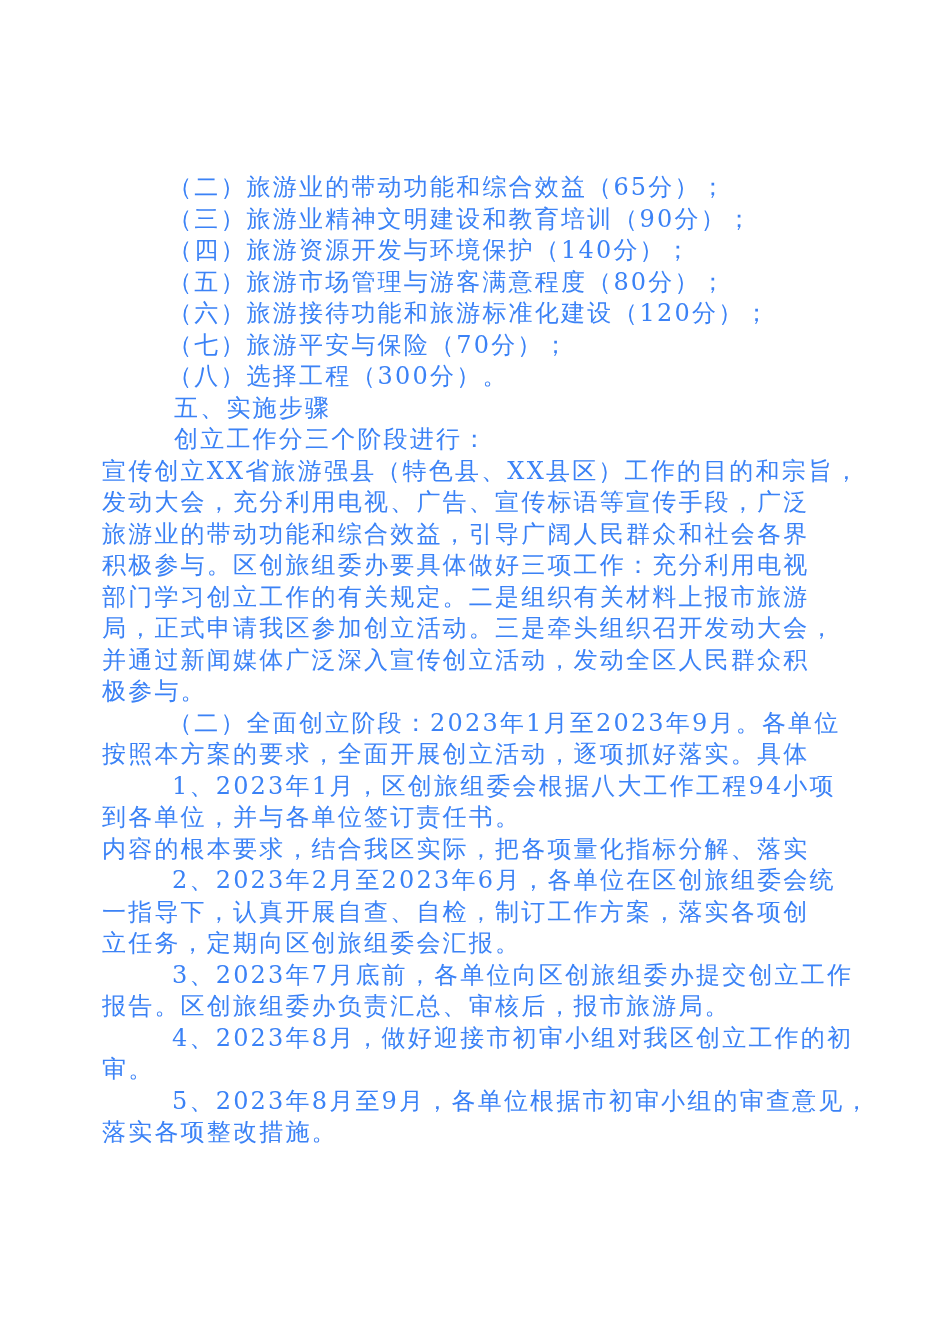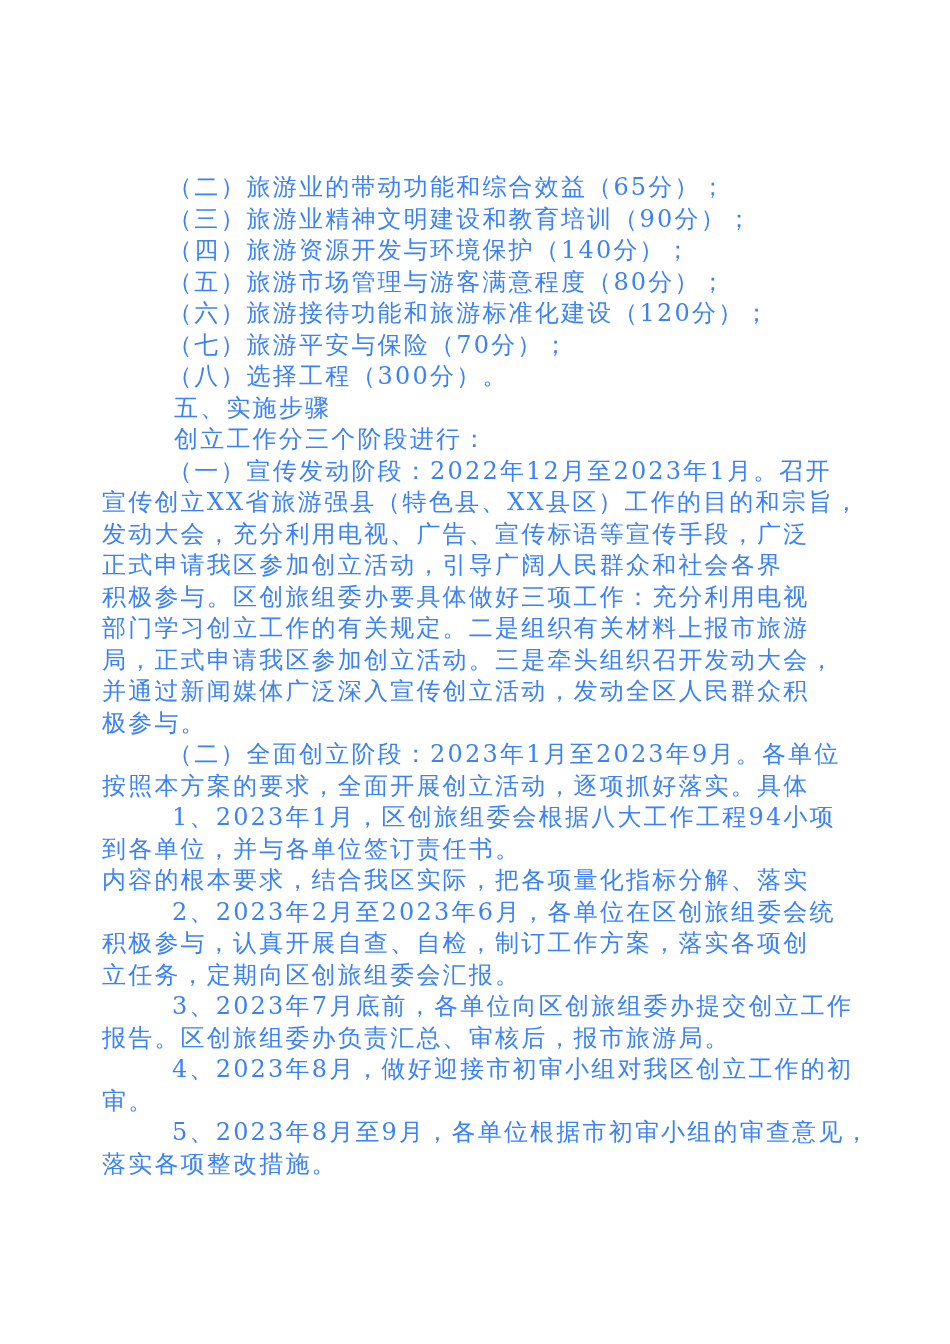--- a/index.html
+++ b/index.html
@@ -25,36 +25,35 @@
   <div class="content">
     <div class="line indent1">（二）旅游业的带动功能和综合效益（65分）；</div>
     <div class="line indent1">（三）旅游业精神文明建设和教育培训（90分）；</div>
     <div class="line indent1">（四）旅游资源开发与环境保护（140分）；</div>
     <div class="line indent1">（五）旅游市场管理与游客满意程度（80分）；</div>
     <div class="line indent1">（六）旅游接待功能和旅游标准化建设（120分）；</div>
     <div class="line indent1">（七）旅游平安与保险（70分）；</div>
     <div class="line indent1">（八）选择工程（300分）。</div>
     <div class="line indent2">五、实施步骤</div>
     <div class="line indent2">创立工作分三个阶段进行：</div>
-    <div class="line indent1">（一）宣传发动阶段：2022年12月至2023年1月。召开</div>
     <div class="line">宣传创立XX省旅游强县（特色县、XX县区）工作的目的和宗旨，</div>
     <div class="line">发动大会，充分利用电视、广告、宣传标语等宣传手段，广泛</div>
-    <div class="line">正式申请我区参加创立活动，引导广阔人民群众和社会各界</div>
+    <div class="line">旅游业的带动功能和综合效益，引导广阔人民群众和社会各界</div>
     <div class="line">积极参与。区创旅组委办要具体做好三项工作：充分利用电视</div>
     <div class="line">部门学习创立工作的有关规定。二是组织有关材料上报市旅游</div>
     <div class="line">局，正式申请我区参加创立活动。三是牵头组织召开发动大会，</div>
     <div class="line">并通过新闻媒体广泛深入宣传创立活动，发动全区人民群众积</div>
     <div class="line">极参与。</div>
     <div class="line indent1">（二）全面创立阶段：2023年1月至2023年9月。各单位</div>
     <div class="line">按照本方案的要求，全面开展创立活动，逐项抓好落实。具体</div>
     <div class="line indent3">1、2023年1月，区创旅组委会根据八大工作工程94小项</div>
     <div class="line">到各单位，并与各单位签订责任书。</div>
     <div class="line">内容的根本要求，结合我区实际，把各项量化指标分解、落实</div>
     <div class="line indent3">2、2023年2月至2023年6月，各单位在区创旅组委会统</div>
-    <div class="line">积极参与，认真开展自查、自检，制订工作方案，落实各项创</div>
+    <div class="line">一指导下，认真开展自查、自检，制订工作方案，落实各项创</div>
     <div class="line">立任务，定期向区创旅组委会汇报。</div>
     <div class="line indent3">3、2023年7月底前，各单位向区创旅组委办提交创立工作</div>
     <div class="line">报告。区创旅组委办负责汇总、审核后，报市旅游局。</div>
     <div class="line indent3">4、2023年8月，做好迎接市初审小组对我区创立工作的初</div>
     <div class="line">审。</div>
     <div class="line indent3">5、2023年8月至9月，各单位根据市初审小组的审查意见，</div>
     <div class="line">落实各项整改措施。</div>
   </div>
 </div>
 

